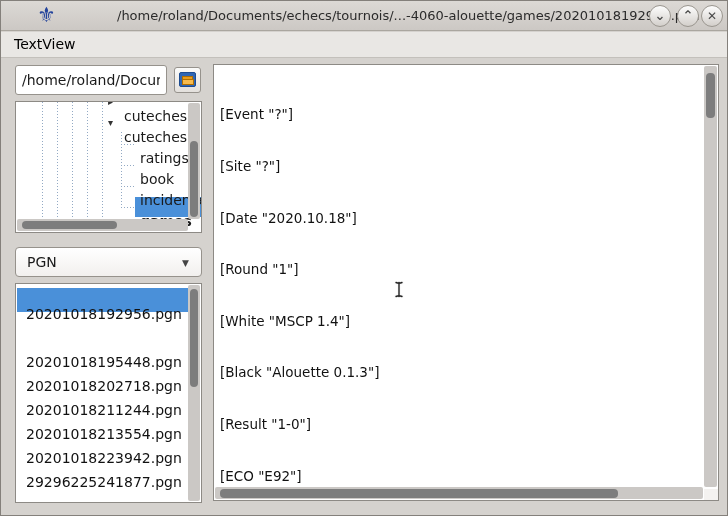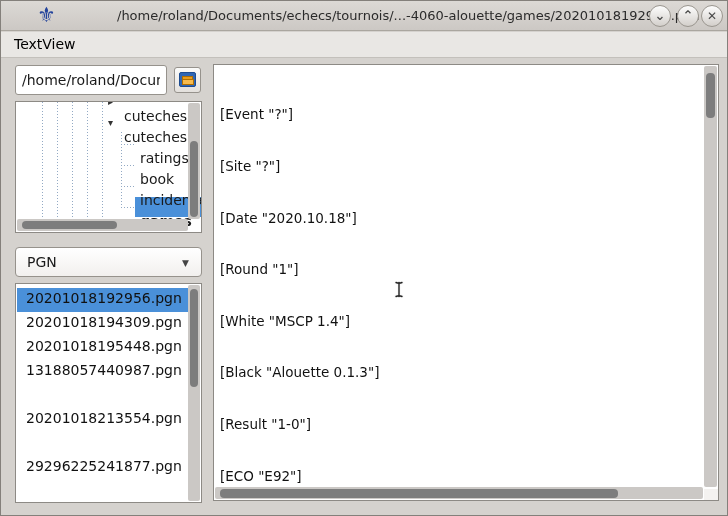--- a/index.html
+++ b/index.html
@@ -76,21 +76,21 @@
   #format-combo {
     position:absolute; left:14px; top:246px; width:187px; height:30px;
     background:linear-gradient(#ffffff,#f2f0ee);
     border:1px solid #96928c; border-radius:4px;
   }
   #format-combo .value { position:absolute; left:11px; top:6px; font-size:14px; color:#1a1a1a; }
   #format-combo .arrow { position:absolute; right:12px; top:10px; font-size:9px; color:#444; }
   
   #file-list-panel { left:14px; top:282px; width:187px; height:220px; }
   .file-item { position:absolute; left:1px; width:172px; height:24px;
-    font-size:14px; color:#111; padding:2px 0 0 9px; white-space:nowrap; }
+    font-size:14px; color:#111; padding:18px 0 0 9px; white-space:nowrap; }
   .file-item.selected { background:#4a90d9; }
   
   #editor-panel { left:212px; top:63px; width:506px; height:437px; }
   #editor-text {
     position:absolute; left:6px; top:7px; width:474px; height:424px; overflow:hidden;
     font-family:"DejaVu Sans","Liberation Sans",sans-serif;
     font-size:13.5px; line-height:17.2px; color:#111; white-space:pre;
   }
   .ed-line { height:17.2px; white-space:pre; }
   #ibeam { position:absolute; left:393px; top:280px; width:10px; height:17px; }
@@ -165,24 +165,25 @@
     </div>
   </div>
 
   <div id="format-combo">
     <span class="value">PGN</span>
     <span class="arrow">▼</span>
   </div>
 
   <div class="panel" id="file-list-panel">
     <div class="file-item selected" style="top:4px;">20201018192956.pgn</div>
-    <div class="file-item" style="top:28px;">20201018194309.pgn</div>
     <div class="file-item" style="top:52px;">20201018195448.pgn</div>
-    <div class="file-item" style="top:76px;">13188057440987.pgn</div>
+    <div class="file-item" style="top:76px;">20201018202718.pgn</div>
+    <div class="file-item" style="top:100px;">20201018211244.pgn</div>
     <div class="file-item" style="top:124px;">20201018213554.pgn</div>
+    <div class="file-item" style="top:148px;">20201018223942.pgn</div>
     <div class="file-item" style="top:172px;">29296225241877.pgn</div>
     <div class="sb-track-v" style="right:1px; top:1px; width:12px; height:216px;">
       <div class="sb-thumb" style="left:2px; width:8px; top:4px; height:98px;"></div>
     </div>
   </div>
 
   <div class="panel" id="editor-panel">
     <div id="editor-text">
       <div class="ed-line">[Event "?"]</div>
       <div class="ed-line">[Site "?"]</div>

